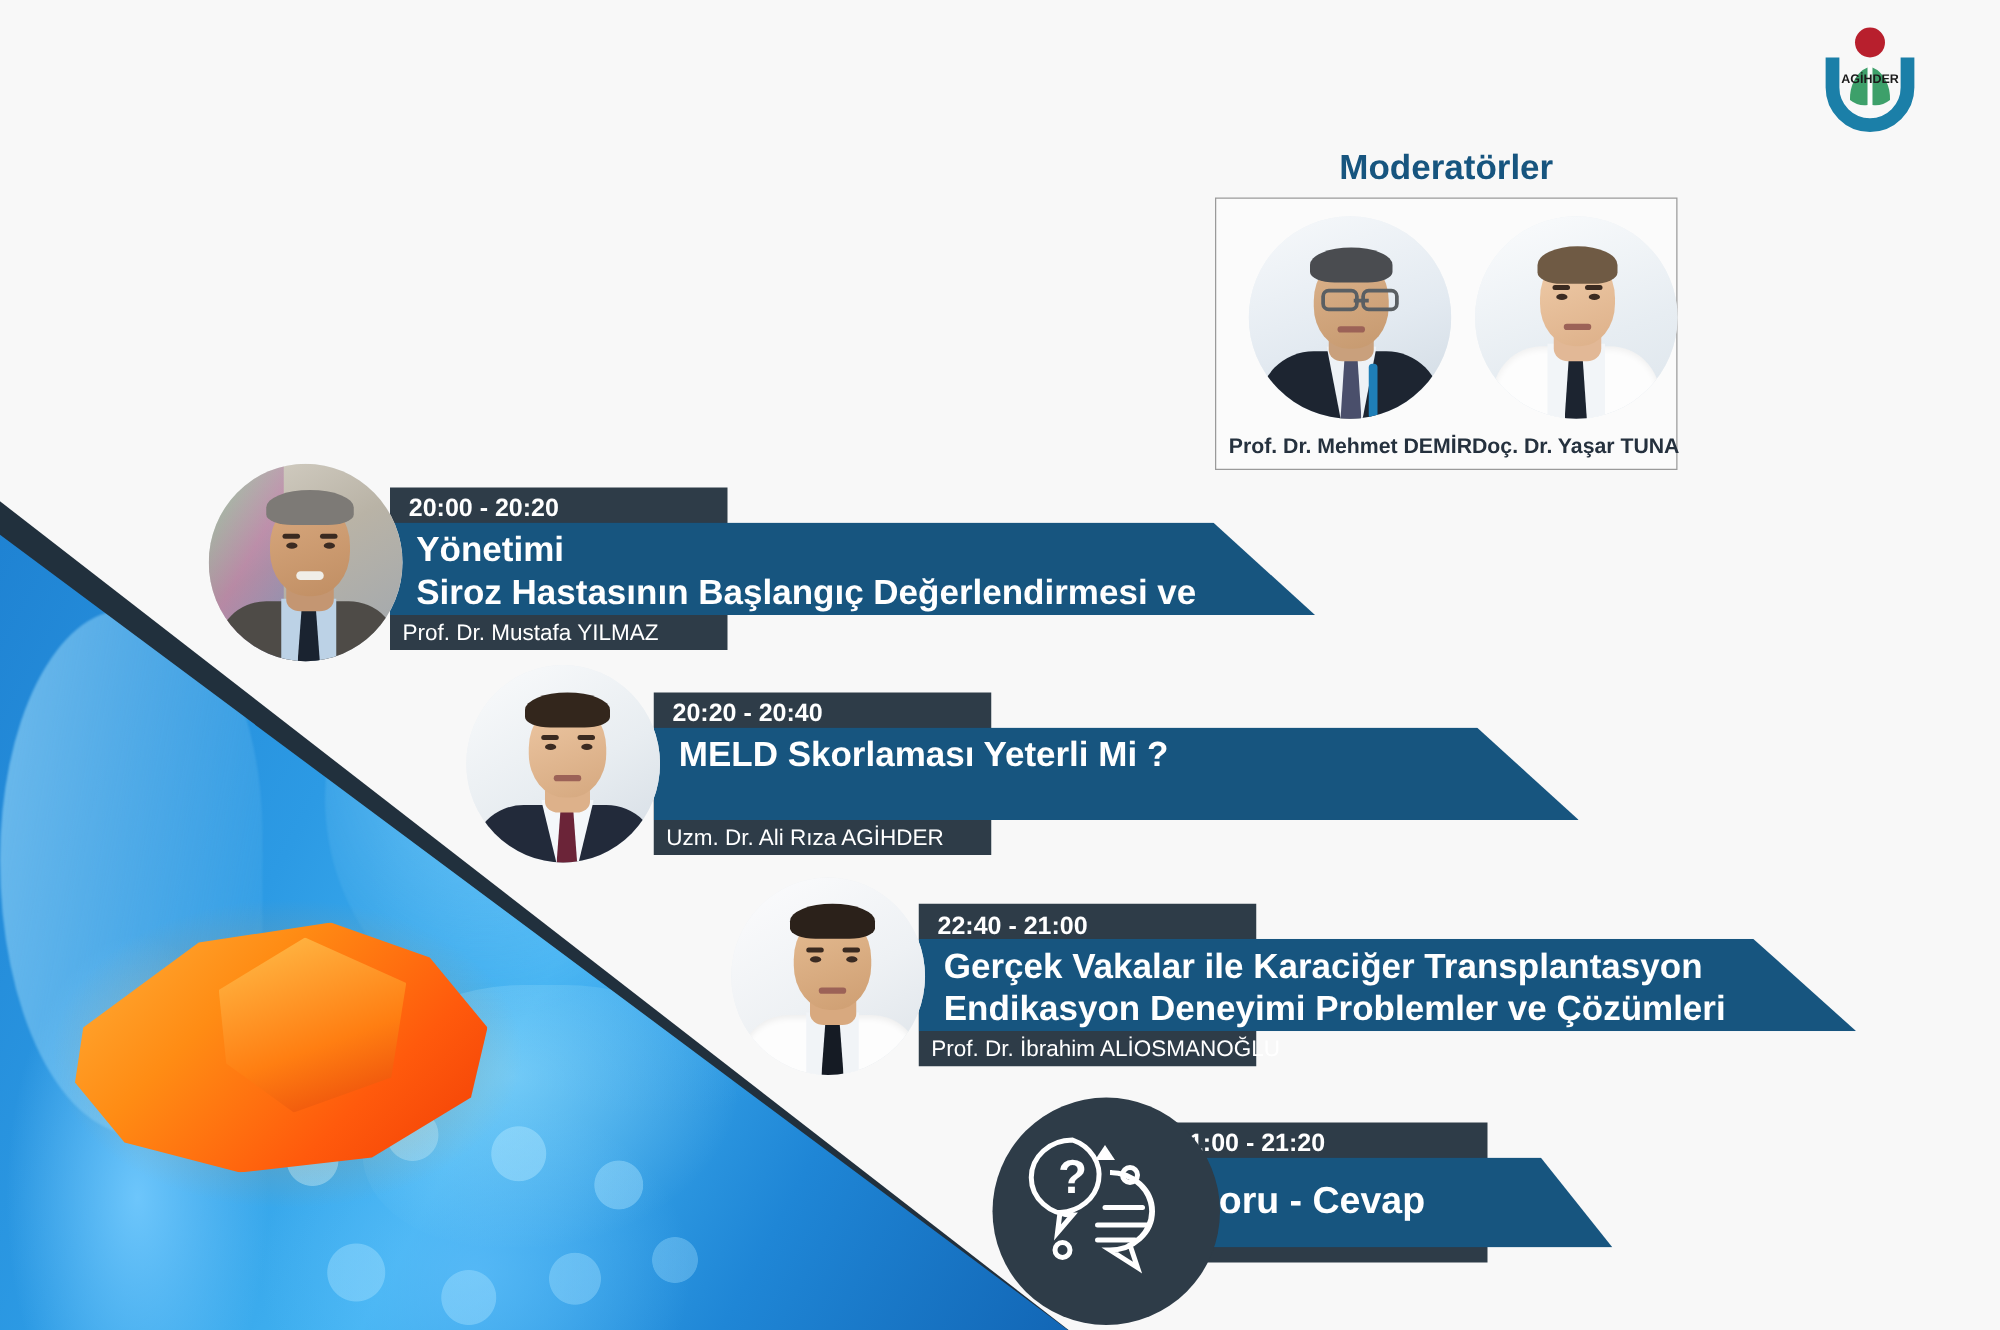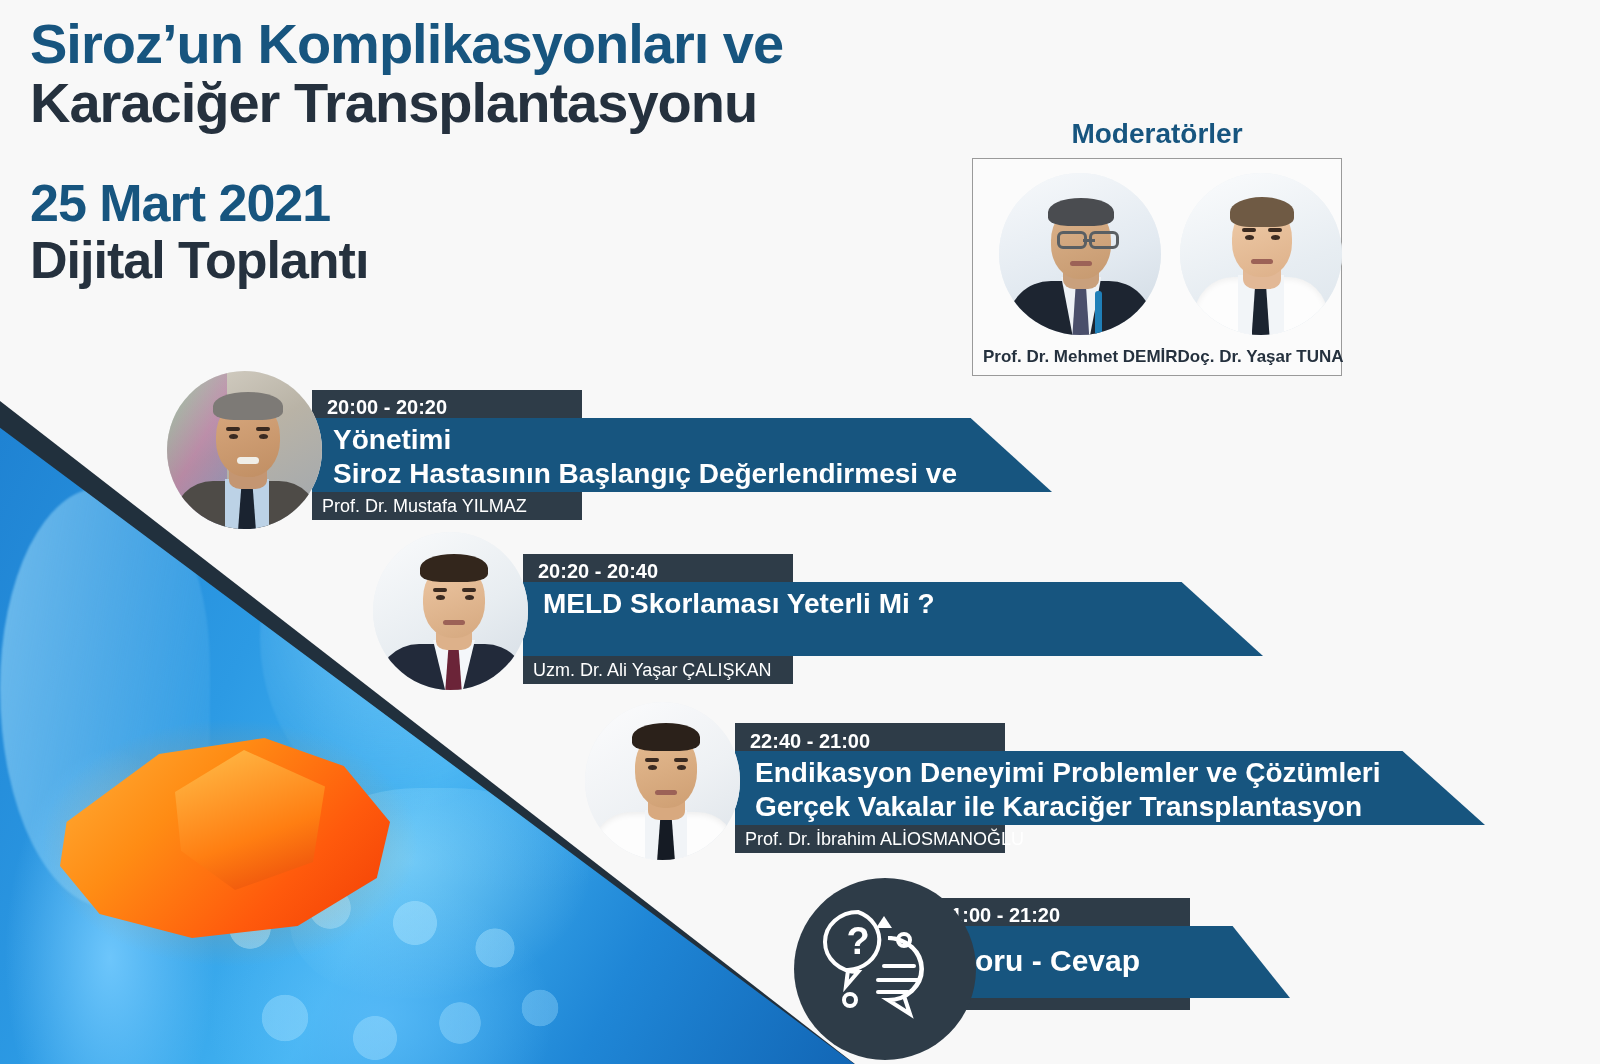--- a/index.html
+++ b/index.html
@@ -159,27 +159,31 @@
         <div class="organ" id="rib-b"></div>
         <div id="stomach"></div>
         <div id="intestine"></div>
         <div id="liver-glow"></div>
         <div id="liver"></div>
         <div id="liver-lobe"></div>
       </div>
     </div>
   </div>
 
-  <div id="title-block">
-    <div class="t-line1">Siroz’un Komplikasyonları ve</div>
-    <div class="t-line2">Karaciğer Transplantasyonu</div>
-    <div class="t-date">25 Mart 2021</div>
-    <div class="t-sub">Dijital Toplantı</div>
-  </div>
-
+
+  <div id="logo">
+    <svg width="88" height="88" viewBox="0 0 88 88">
+      <path d="M14 28 L14 52 A30 30 0 0 0 74 52 L74 28" fill="none" stroke="#1b7fa8" stroke-width="11" stroke-linecap="butt"></path>
+      <circle cx="44" cy="16" r="12" fill="#b81f2d"></circle>
+      <path d="M42 36 A20 26 0 0 0 28 62 A20 22 0 0 0 42 66 Z" fill="#3da06a"></path>
+      <path d="M46 36 A20 26 0 0 1 60 62 A20 22 0 0 1 46 66 Z" fill="#3da06a"></path>
+      <rect x="42.6" y="34" width="2.8" height="34" fill="#ffffff" opacity=".85"></rect>
+      <text x="44" y="48" font-family="'Liberation Sans',sans-serif" font-size="10" font-weight="700" fill="#1a1a1a" text-anchor="middle">AGİHDER</text>
+    </svg>
+  </div>
 
   <div id="moderators">
     <div id="mod-title">Moderatörler</div>
     <div id="mod-box">
 
       <div class="mod-cell">
         <div class="mod-photo">
           <div class="face">
             <div class="f-bg" style="background:linear-gradient(160deg,#f7f9fb 0%,#e3eaf1 55%,#cfd9e2 100%)"></div>
             <div class="f-coat" style="left:8px;top:108px;width:146px;height:60px;background:#1d2531;border-radius:44px 44px 0 0"></div>
@@ -267,21 +271,21 @@
         <div class="f-brow" style="left:89px;top:56px"></div>
         <div class="f-eye" style="left:63px;top:63px"></div>
         <div class="f-eye" style="left:92px;top:63px"></div>
         <div class="f-mouth" style="left:70px;top:88px"></div>
       </div>
     </div>
     <div class="time" style="left:538px;top:560px;">20:20 - 20:40</div>
     <div class="stitle" style="left:543px;top:587px;width:700px;">
       <div>MELD Skorlaması Yeterli Mi ?</div>
     </div>
-    <div class="speaker" style="left:533px;top:660px;">Uzm. Dr. Ali Yaşar ÇALIŞKAN</div>
+    <div class="speaker" style="left:533px;top:660px;">Uzm. Dr. Ali Rıza AGİHDER</div>
   </div>
 
   <div class="session">
     <div class="band-dark" style="left:735px;top:723px;width:270px;height:130px;"></div>
     <div class="band-blue" style="left:735px;top:751px;width:750px;height:74px;
                 clip-path:polygon(0 0, 89% 0, 100% 100%, 0 100%);"></div>
     <div class="avatar" style="left:585px;top:702px;width:155px;height:158px;">
       <div class="face">
         <div class="f-bg" style="background:linear-gradient(150deg,#fcfcfd 0%,#eef1f4 55%,#dde3e9 100%)"></div>
         <div class="f-coat" style="left:6px;top:110px;width:146px;height:52px;background:#fdfdfd;border-radius:40px 40px 0 0;box-shadow:inset 0 2px 6px rgba(0,0,0,.07)"></div>
@@ -292,22 +296,22 @@
         <div class="f-hair" style="left:47px;top:21px;width:68px;height:28px;background:#2b211a"></div>
         <div class="f-brow" style="left:60px;top:56px"></div>
         <div class="f-brow" style="left:89px;top:56px"></div>
         <div class="f-eye" style="left:63px;top:63px"></div>
         <div class="f-eye" style="left:92px;top:63px"></div>
         <div class="f-mouth" style="left:70px;top:88px"></div>
       </div>
     </div>
     <div class="time" style="left:750px;top:730px;">22:40 - 21:00</div>
     <div class="stitle" style="left:755px;top:756px;width:720px;">
+      <div>Gerçek Vakalar ile Karaciğer Transplantasyon</div>
       <div>Endikasyon Deneyimi Problemler ve Çözümleri</div>
-      <div>Gerçek Vakalar ile Karaciğer Transplantasyon</div>
     </div>
     <div class="speaker" style="left:745px;top:829px;">Prof. Dr. İbrahim ALİOSMANOĞLU</div>
   </div>
 
   <div class="session">
     <div class="band-dark" style="left:880px;top:898px;width:310px;height:112px;"></div>
     <div class="band-blue" style="left:880px;top:926px;width:410px;height:72px;
                 clip-path:polygon(0 0, 86% 0, 100% 100%, 0 100%);"></div>
 
     <div id="qa-circle">

